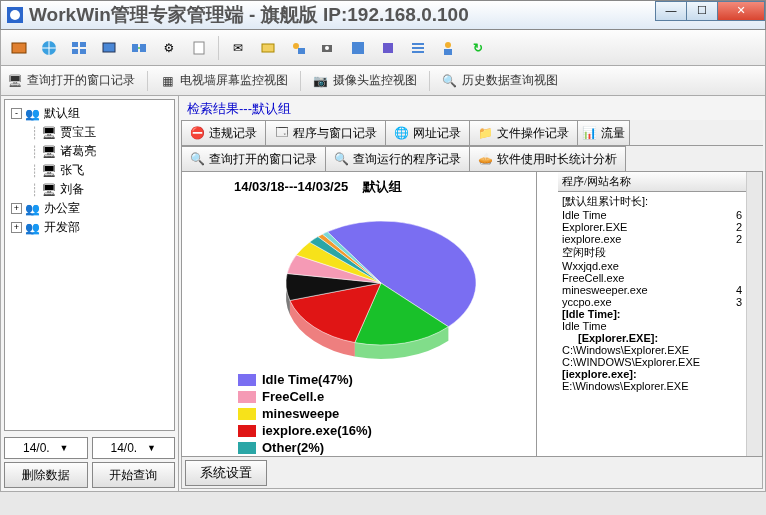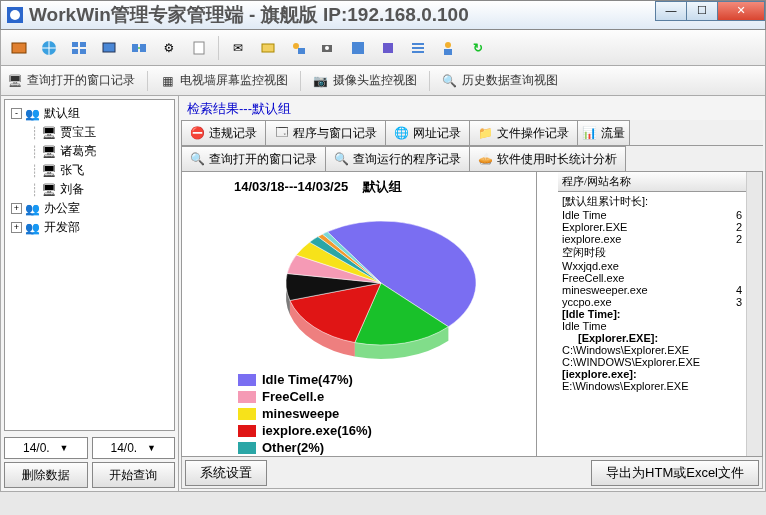--- a/index.html
+++ b/index.html
@@ -436,16 +436,15 @@
               <span>E:\Windows\Explorer.EXE</span>
             </div>
           </div>
       </div>
       <div class="scrollbar"></div>
     </div>
 
     <div class="bottombar">
       <button class="btn2">系统设置</button>
       <div class="spacer"></div>
-      <button class="btn2">导出为HTM或Excel文件</button>
     </div>
   </div>
 </div>
 
 </body></html>

